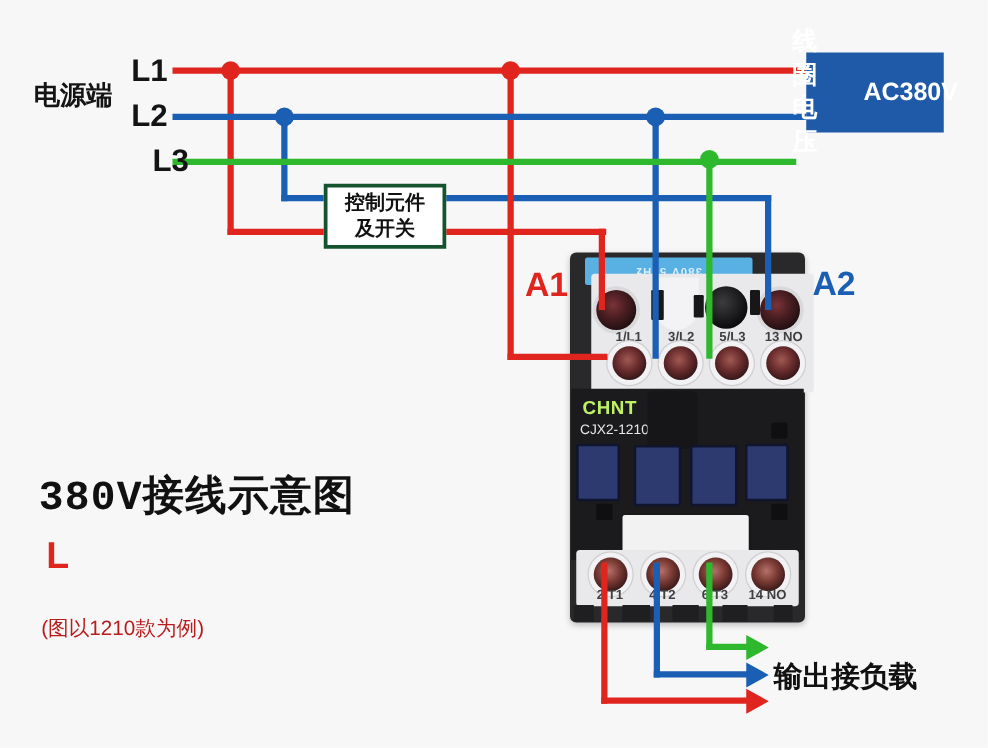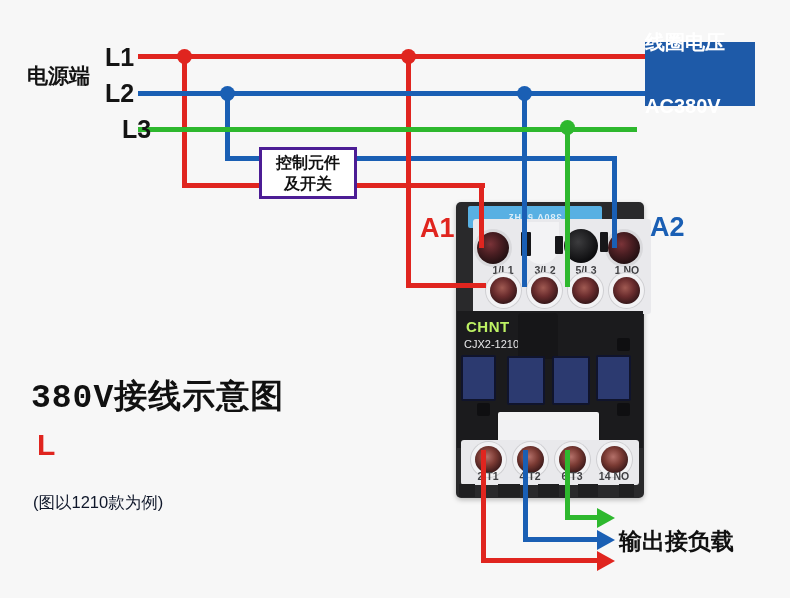--- a/index.html
+++ b/index.html
@@ -20,32 +20,32 @@
   .arrow.blue{border-left:18px solid #1a5fb4;}
   .arrow.green{border-left:18px solid #2eb82e;}
 
   
   .phase-label{position:absolute;font-size:25px;font-weight:600;color:#141414;z-index:4;}
   .side-label{position:absolute;left:27px;top:62px;font-size:21px;font-weight:700;color:#141414;z-index:4;}
   .a1-label{position:absolute;left:420px;top:213px;font-size:27px;font-weight:700;color:#e0251f;z-index:4;}
   .a2-label{position:absolute;left:650px;top:212px;font-size:27px;font-weight:700;color:#1a5fb4;z-index:4;}
 
   .coil-box{position:absolute;left:645px;top:42px;width:110px;height:64px;background:#1e5aa8;z-index:4;
-            display:flex;flex-direction:column;justify-content:center;gap:37px;}
+            display:flex;flex-direction:row;justify-content:center;align-items:center;gap:37px;}
   .coil-box div{color:#fff;font-size:20px;font-weight:700;line-height:27px;}
 
   .control-box{position:absolute;left:259px;top:147px;width:92px;height:46px;background:#fff;
-               border:3px solid #4c1d95;z-index:4;display:flex;flex-direction:column;justify-content:center;align-items:center;}
+               border:3px solid #14532d;z-index:4;display:flex;flex-direction:column;justify-content:center;align-items:center;}
   .control-box div{color:#111;font-size:16px;font-weight:700;line-height:21px;}
 
   .title-text{position:absolute;left:31px;top:374px;font-size:33px;font-weight:800;color:#111;z-index:4;letter-spacing:1px;font-family:Liberation Mono, monospace;}
   .legend-row{position:absolute;left:37px;top:428px;display:flex;align-items:baseline;gap:10px;z-index:4;}
   .legend-symbol{font-size:30px;font-weight:700;color:#e0251f;}
   .legend-text{font-size:24px;font-weight:500;color:#1c1c1c;}
-  .note-text{position:absolute;left:33px;top:492px;font-size:16.5px;color:#0f172a;z-index:4;}
+  .note-text{position:absolute;left:33px;top:492px;font-size:16.5px;color:#b91c1c;z-index:4;}
   .output-label{position:absolute;left:619px;top:526px;font-size:23px;font-weight:700;color:#111;z-index:4;}
 
   
   .contactor{position:absolute;left:456px;top:202px;width:188px;height:296px;background:#29292b;border-radius:5px;z-index:1;
              box-shadow:0 2px 5px rgba(0,0,0,.25);}
   .blue-strip{position:absolute;left:12px;top:4px;width:134px;height:22px;background:#58b0e3;border-radius:2px;
               display:flex;justify-content:center;align-items:center;}
   .blue-strip span{transform:rotate(180deg);font-size:9px;letter-spacing:1px;color:rgba(255,255,255,.78);font-weight:700;}
   .block{position:absolute;background:#e9e9ec;border-radius:3px;}
   .block-top{left:17px;top:17px;width:178px;height:95px;}
@@ -86,21 +86,21 @@
       <div class="u-notch"></div>
       <div class="screw screw-coil" style="left:4px;top:13px;"></div>
       <div class="cap-black" style="left:91px;top:10px;"></div>
       <div class="screw screw-coil" style="left:135px;top:13px;"></div>
       <div class="clamp" style="left:48px;top:13px;width:10px;height:24px;"></div>
       <div class="clamp" style="left:82px;top:17px;width:8px;height:18px;"></div>
       <div class="clamp" style="left:127px;top:13px;width:8px;height:20px;"></div>
       <div class="t-label" style="left:8px;top:45px;">1/L1</div>
       <div class="t-label" style="left:50px;top:45px;">3/L2</div>
       <div class="t-label" style="left:91px;top:45px;">5/L3</div>
-      <div class="t-label" style="left:132px;top:45px;">1 NO</div>
+      <div class="t-label" style="left:132px;top:45px;">13 NO</div>
       <div class="screw screw-main" style="left:16.5px;top:58px;"></div>
       <div class="screw screw-main" style="left:57.5px;top:58px;"></div>
       <div class="screw screw-main" style="left:98.5px;top:58px;"></div>
       <div class="screw screw-main" style="left:139.5px;top:58px;"></div>
     </div>
 
     <div class="mid-body">
       <div class="brand">CHNT</div>
       <div class="model">CJX2-1210</div>
       <div class="plunger"></div>

